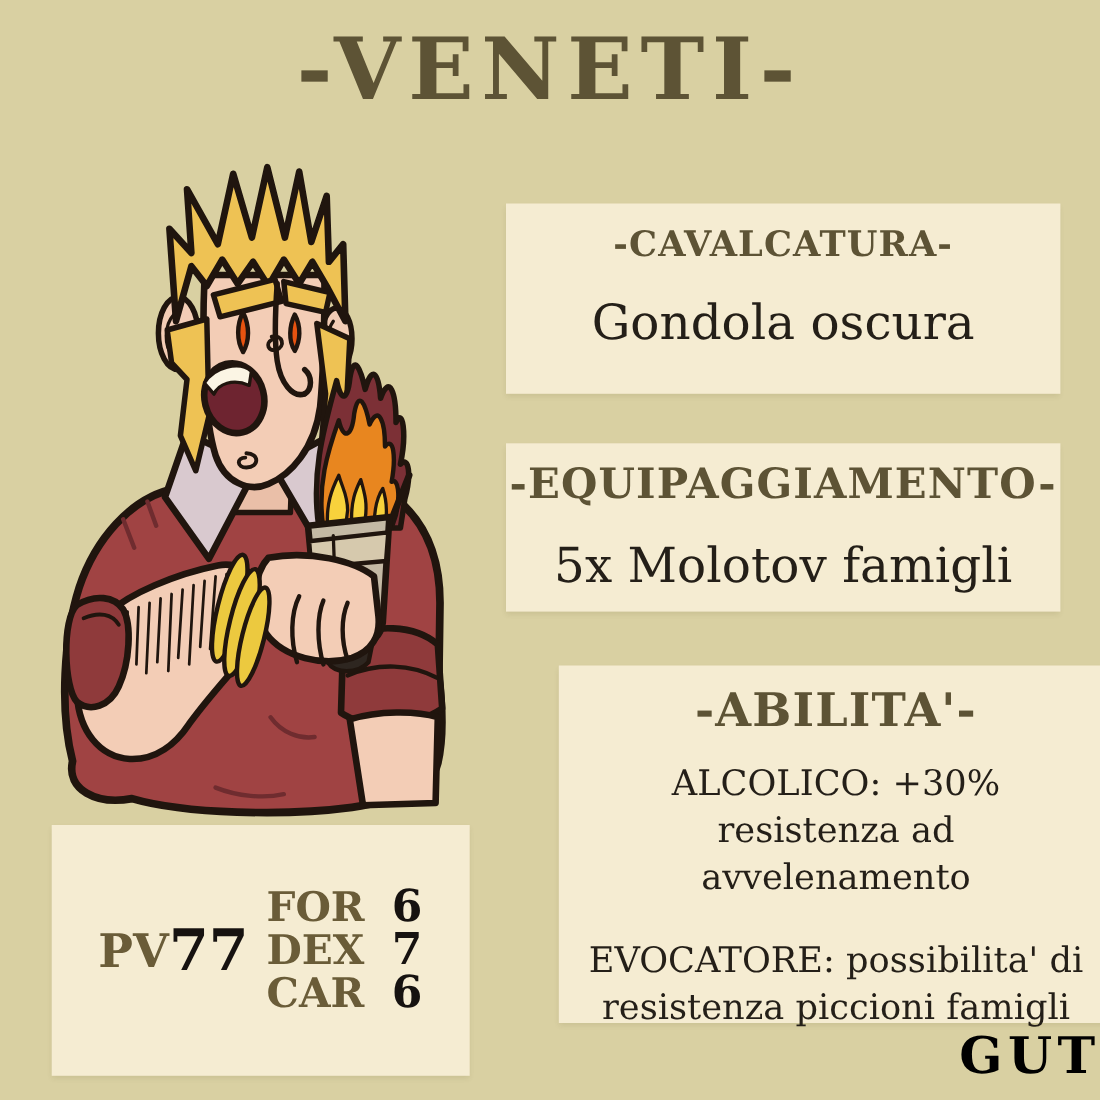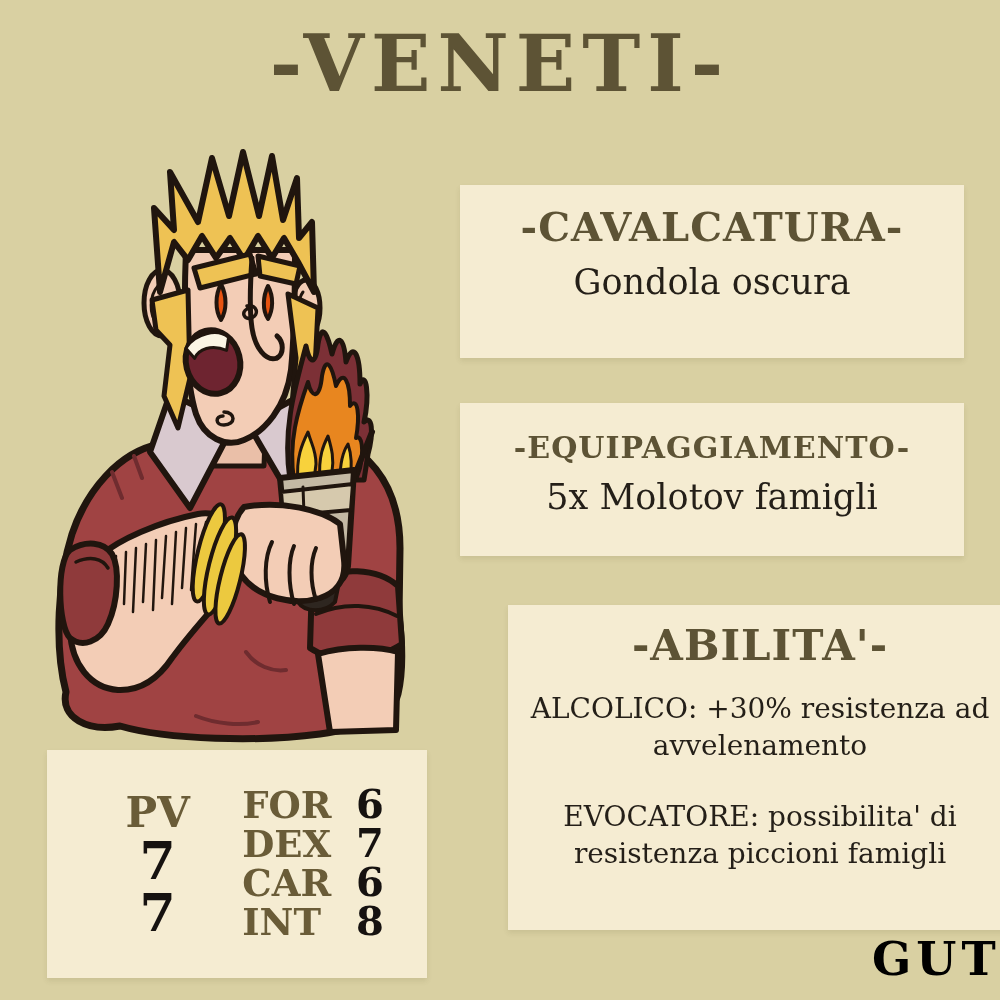--- a/index.html
+++ b/index.html
@@ -23,51 +23,51 @@
     left:460px;width:504px;
     background:#f5ecd2;
     box-shadow:0 3px 5px rgba(90,80,40,0.12);
     text-align:center;
     color:#241f18;
   }
   .panel-cavalcatura{top:185px;height:173px;}
   .panel-equipaggiamento{top:403px;height:153px;}
   .panel-abilita{top:605px;height:325px;margin-left:48px;}
   .panel-heading{
-    font-size:40px;font-weight:bold;
+    font-size:32px;font-weight:bold;
     color:#5d5335;
     letter-spacing:1px;
     margin:0;padding-top:20px;
     line-height:1.1;
   }
-  .panel-equipaggiamento .panel-heading{font-size:30px;padding-top:28px;}
+  .panel-equipaggiamento .panel-heading{font-size:38px;padding-top:16px;}
   .panel-abilita .panel-heading{font-size:42px;padding-top:18px;}
   .panel-body{
-    font-size:35px;
-    margin:12px auto 0 auto;
+    font-size:44px;
+    margin:26px auto 0 auto;
     line-height:1.25;
   }
   .panel-paragraph{
-    font-size:28px;
+    font-size:32px;
     width:468px;
     margin:22px auto 0 auto;
     line-height:1.32;
   }
   .panel-paragraph + .panel-paragraph{margin-top:34px;}
   .stats{
     position:absolute;
     left:47px;top:750px;
     width:380px;height:228px;
     background:#f5ecd2;
     box-shadow:0 3px 5px rgba(90,80,40,0.12);
     display:flex;
   }
   .stats-primary{
     width:44%;
-    display:flex;flex-direction:column;
+    display:flex;
     align-items:center;justify-content:center;
     padding-top:2px;
     padding-left:36px;
   }
   .stat-primary-label{
     font-size:42px;font-weight:bold;color:#6a5c38;line-height:1.05;
   }
   .stat-primary-value{
     font-size:52px;font-weight:bold;color:#161210;line-height:1.0;
   }
@@ -206,22 +206,18 @@
         <span class="attr-value">6</span>
       </div>
       <div class="attr-row">
         <span class="attr-label">DEX</span>
         <span class="attr-value">7</span>
       </div>
       <div class="attr-row">
         <span class="attr-label">CAR</span>
         <span class="attr-value">6</span>
       </div>
-      <div class="attr-row">
-        <span class="attr-label">INT</span>
-        <span class="attr-value">8</span>
-      </div>
     </div>
   </div>
 
   <div class="signature">GUT</div>
 
 </div>
 
 </body></html>

